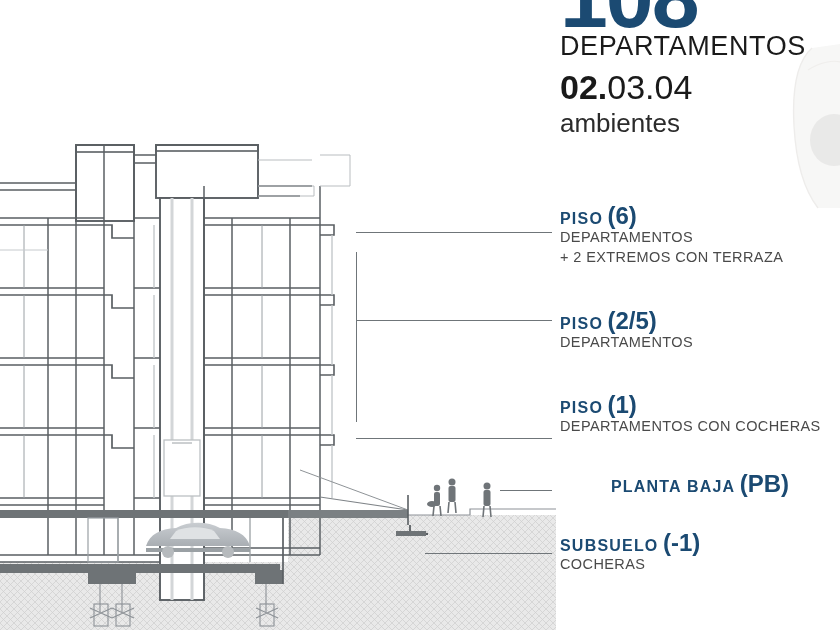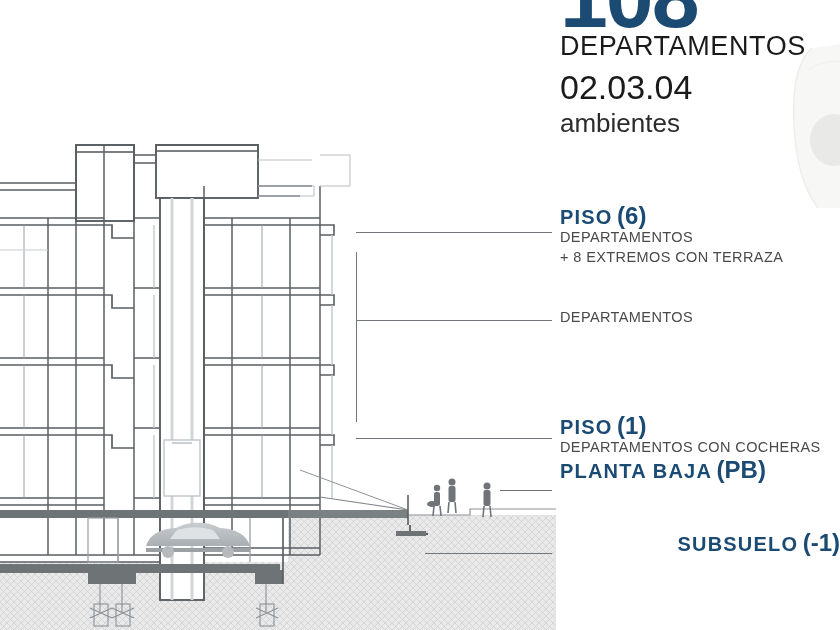--- a/index.html
+++ b/index.html
@@ -22,42 +22,42 @@
   }
   .hero-sub {
     position:absolute; left:4px; top:33px;
     font-size:27px; font-weight:normal; letter-spacing:0.6px;
     color:#1a1a1a; line-height:1; white-space:nowrap;
   }
   .hero-rooms {
     position:absolute; left:4px; top:70px;
     font-size:34px; color:#1a1a1a; line-height:1; white-space:nowrap;
   }
-  .hero-rooms .light { font-weight:400; }
+  .hero-rooms .light { font-weight:700; }
   .hero-rooms .bold  { font-weight:normal; }
   .hero-amb {
     position:absolute; left:4px; top:110px;
     font-size:26px; font-weight:300; color:#2b2b2b; line-height:1; white-space:nowrap;
   }
 
   
   .floor { position:absolute; left:4px; width:280px; }
   .floor .ttl { white-space:nowrap; line-height:1.05; color:#1b4a72; }
-  .floor .ttl .lbl { font-size:20px; font-weight:bold; letter-spacing:1.2px; }
+  .floor .ttl .lbl { font-size:16px; font-weight:bold; letter-spacing:1.2px; }
   .floor .ttl .num { font-size:24px; font-weight:bold; letter-spacing:0px; }
   .floor .desc {
     font-size:14.5px; font-weight:normal; color:#4a4a4a;
     letter-spacing:0.4px; line-height:1.35; white-space:nowrap;
   }
 
   .f6  { top:203px; }
   .f25 { top:308px; }
-  .f1  { top:413px; }
-  .fpb { top:457px; }
-  .fss { top:530px;text-align:right; }
+  .f1  { top:392px; }
+  .fpb { top:471px;text-align:center; }
+  .fss { top:530px; }
 
   
   .lead { position:absolute; background:#6f7579; height:1px; }
   .vbracket { position:absolute; background:#6f7579; width:1px; }
 
   
   .balloon { position:absolute; left:368px; top:281px; width:104px; height:110px; }
 
   
   .draw { position:absolute; left:0; top:0; width:556px; height:630px; }
@@ -250,24 +250,28 @@
       <span class="light">02.</span><span class="bold">03.04</span>
     </div>
     <div class="hero-amb">ambientes</div>
 
     <div class="floor f6">
       <div class="ttl">
         <span class="lbl">PISO</span>
         <span class="num">(6)</span>
       </div>
       <div class="desc">DEPARTAMENTOS</div>
-      <div class="desc">+ 8 EXTREMOS CON TERRAZA</div>
+      <div class="desc">+ 2 EXTREMOS CON TERRAZA</div>
     </div>
 
     <div class="floor f25">
+      <div class="ttl">
+        <span class="lbl">PISO</span>
+        <span class="num">(2/5)</span>
+      </div>
       <div class="desc">DEPARTAMENTOS</div>
     </div>
 
     <div class="floor f1">
       <div class="ttl">
         <span class="lbl">PISO</span>
         <span class="num">(1)</span>
       </div>
       <div class="desc">DEPARTAMENTOS CON COCHERAS</div>
     </div>
@@ -277,16 +281,17 @@
         <span class="lbl">PLANTA BAJA</span>
         <span class="num">(PB)</span>
       </div>
     </div>
 
     <div class="floor fss">
       <div class="ttl">
         <span class="lbl">SUBSUELO</span>
         <span class="num">(-1)</span>
       </div>
+      <div class="desc">COCHERAS</div>
     </div>
 
   </div>
 </div>
 
 </body></html>

